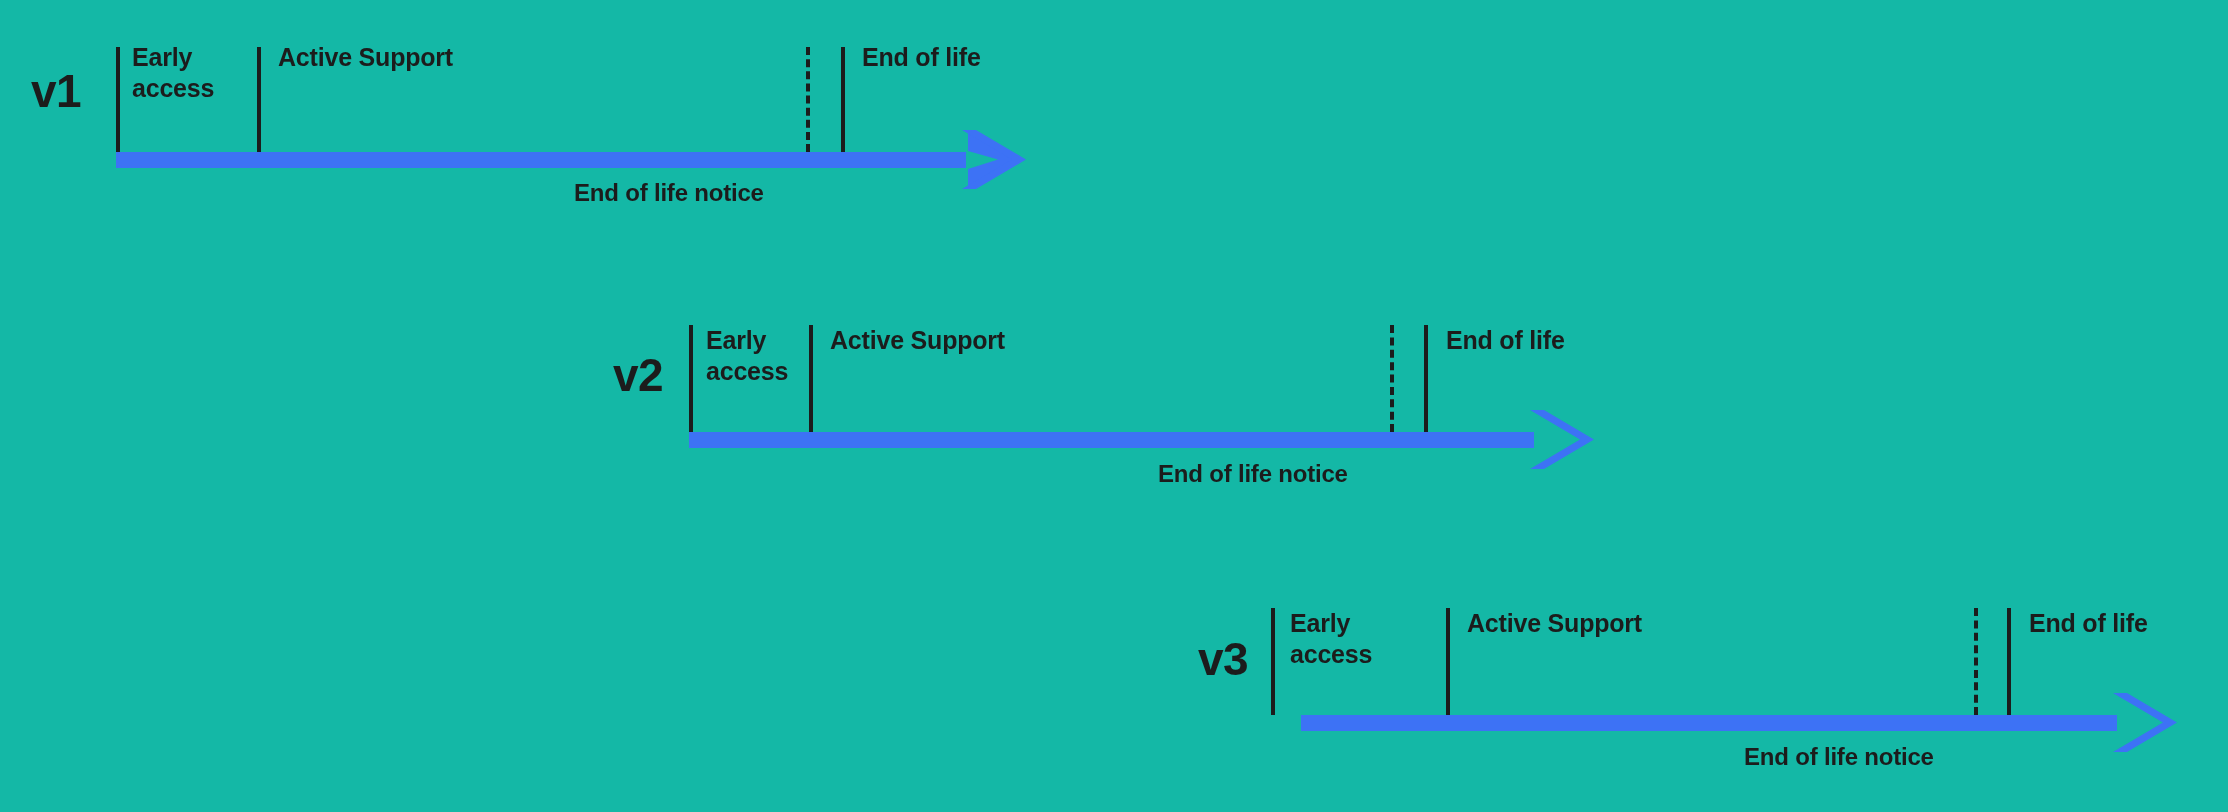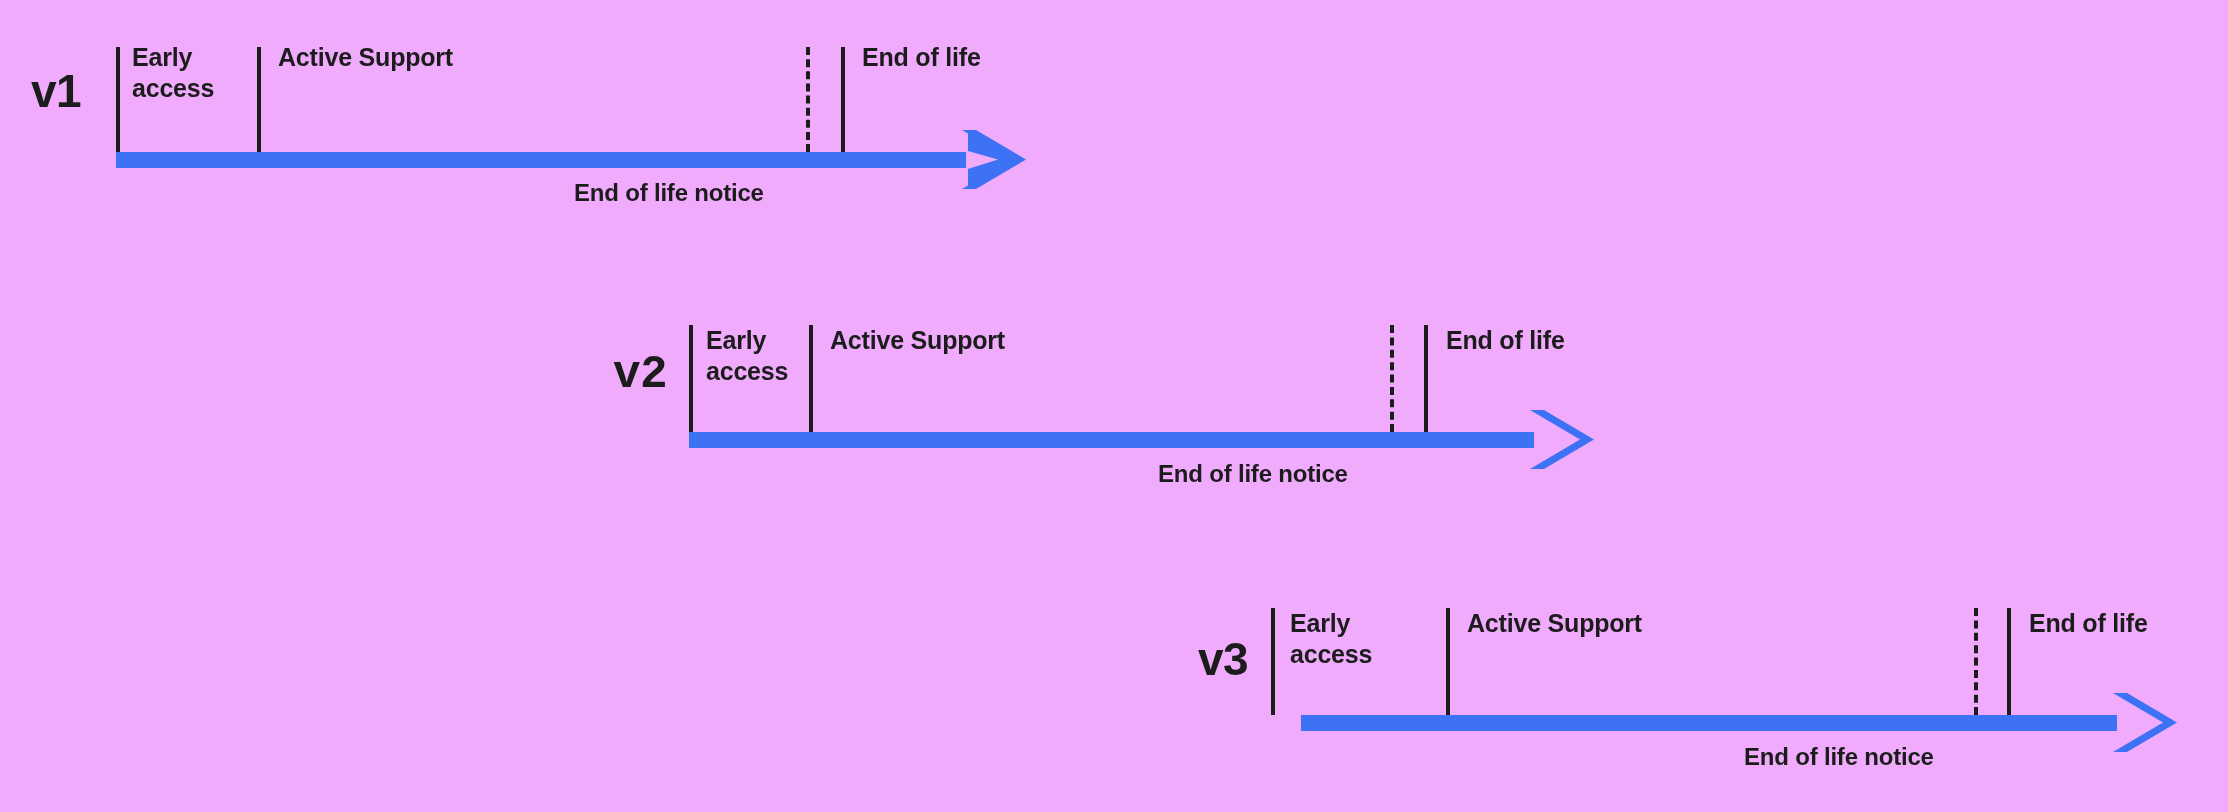--- a/index.html
+++ b/index.html
@@ -10,21 +10,21 @@
   body {
     width: 2228px; height: 812px;
     font-family: "Liberation Sans", sans-serif;
     -webkit-font-smoothing: antialiased;
     overflow: hidden;
   }
   #diagram {
     position: relative;
     width: 2228px;
     height: 812px;
-    background: #f0abfc;
+    background: #14b8a6;
   }
   .lifecycle-row { position: absolute; left: 0; top: 0; width: 100%; height: 100%; }
 
   .version-label {
     position: absolute;
     font-weight: 700;
     color: #1c1c1c;
     font-size: 46px;
     line-height: 46px;
     letter-spacing: -0.5px;
@@ -103,21 +103,21 @@
     <svg class="timeline-arrow" style="left:952px; top:128px;" width="80" height="64" viewBox="0 0 80 64">
       <path d="M 16 4 L 66 31.5 L 16 60 L 16 41 L 46 31.5 L 16 23 Z" fill="#3d72f5"></path>
       <path d="M 10 2 L 24 2 L 74 31.5 L 24 61 L 10 61 L 60 31.5 Z" fill="#3d72f5"></path>
     </svg>
 
     <div class="notice-label" style="left:574px; top:177px;">End of life notice</div>
   </div>
 
   <div class="lifecycle-row">
 
-    <div class="version-label" style="left:613px; top:352px;font-family:Liberation Mono, monospace;">v2</div>
+    <div class="version-label" style="left:613px; top:352px;">v2</div>
 
     <div class="phase-tick" style="left:689px; top:325px; height:107px;"></div>
 
     <div class="phase-label" style="left:706px; top:325px;">Early
 access</div>
 
     <div class="phase-tick" style="left:809px; top:325px; height:107px;"></div>
 
     <div class="phase-label" style="left:830px; top:325px;">Active Support</div>
 

